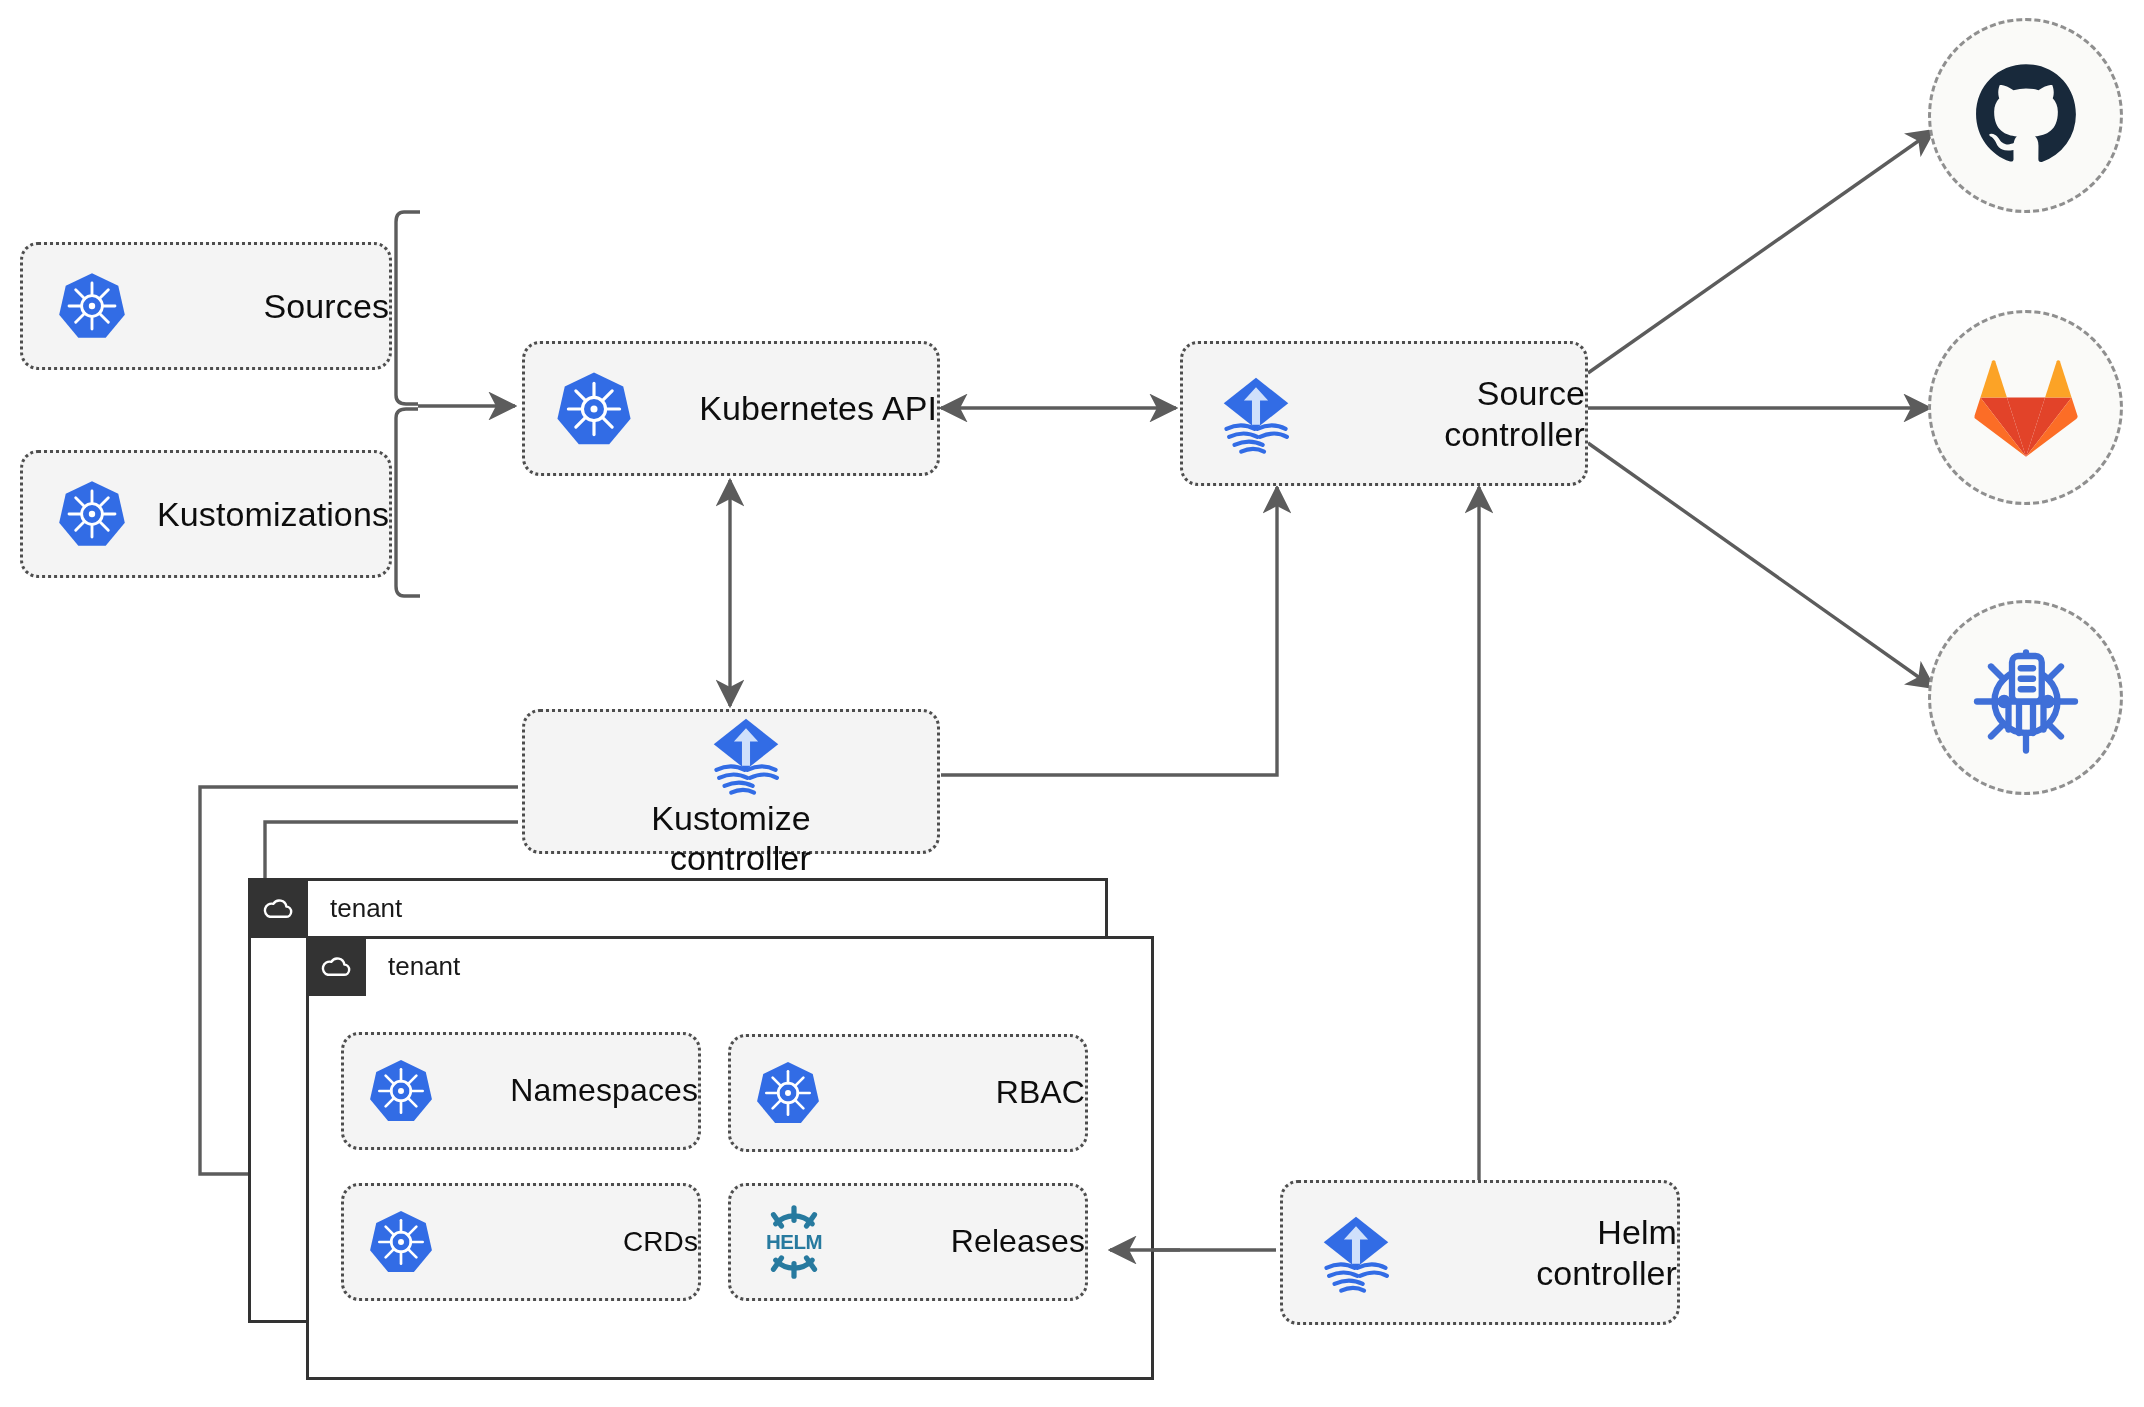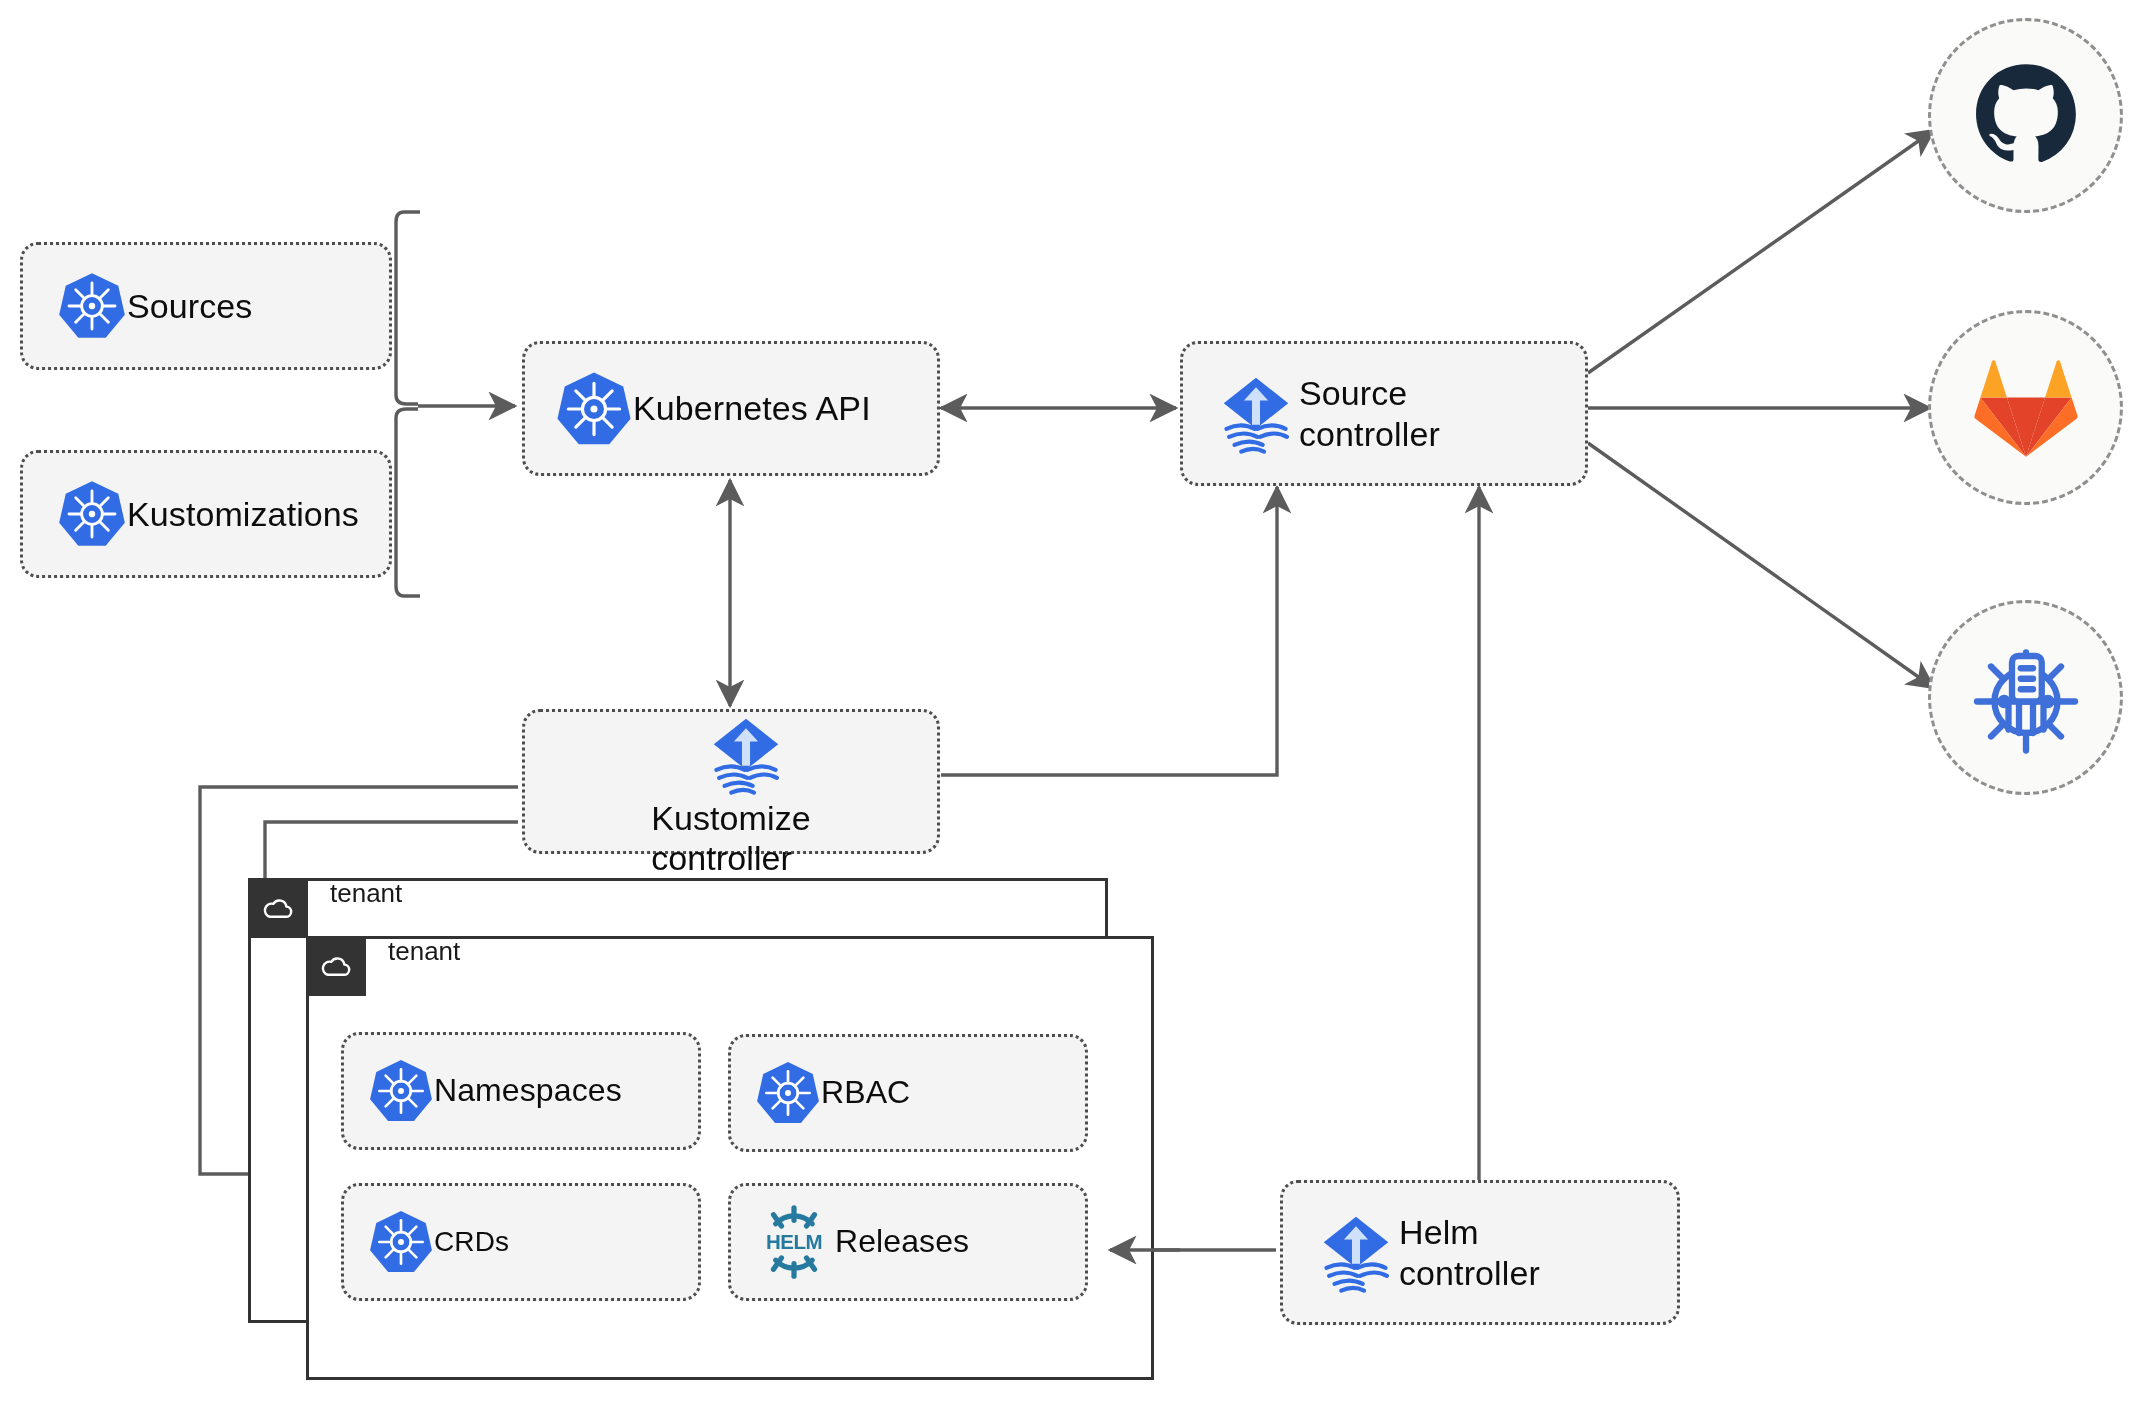--- a/index.html
+++ b/index.html
@@ -13,21 +13,21 @@
     border:3px dotted #4d4d4d;
     border-radius:18px;
     box-sizing:border-box;
     display:flex;
     align-items:center;
     z-index:4;
   }
   .node .ico{flex:0 0 auto;display:flex;align-items:center;justify-content:center;}
   .node .lbl{
     flex:1 1 auto;
-    text-align:left;
+    text-align:right;
     color:#0d0d0d;
     font-size:34px;
     line-height:1.18;
     letter-spacing:.1px;
     white-space:pre-line;
   }
 
   
   .circle{
     position:absolute;
@@ -43,21 +43,21 @@
   .tenant{
     position:absolute;
     background:#ffffff;
     border:3px solid #333333;
     box-sizing:border-box;
   }
   .tenant .titlebar{
     position:absolute;
     top:-3px;left:-3px;
     height:60px;
-    display:flex;
+    display:flex;align-items:center;
     box-sizing:border-box;
   }
   .tenant .tabicon{
     width:60px;height:60px;
     background:#333333;
     display:flex;align-items:center;justify-content:center;
     box-sizing:border-box;
   }
   .tenant .tabtext{
     padding-left:22px;

